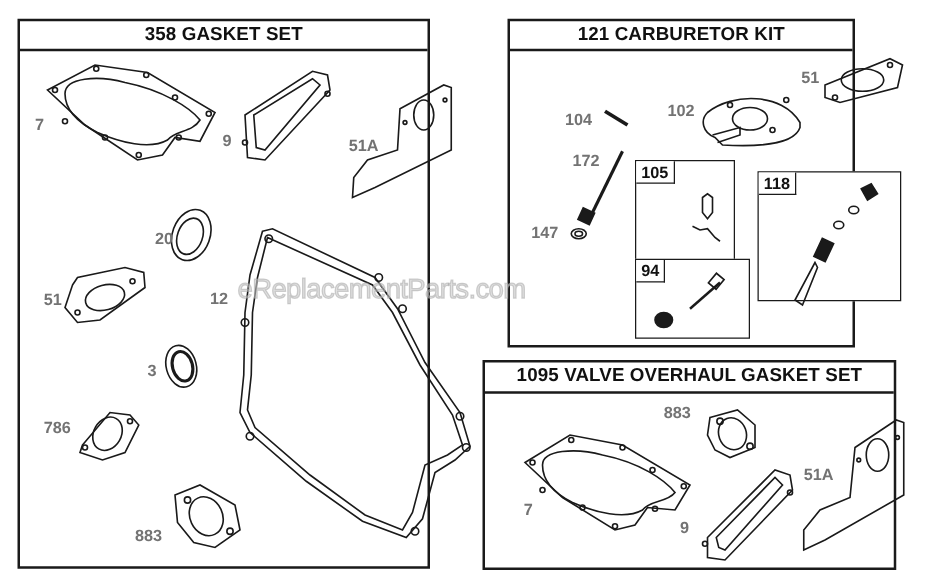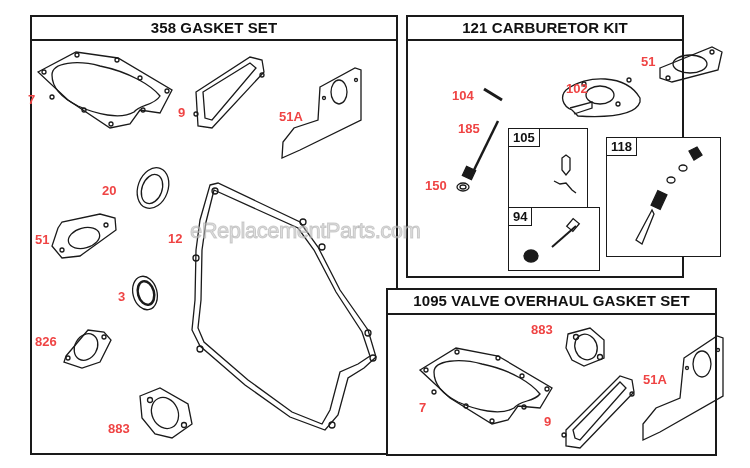--- a/index.html
+++ b/index.html
@@ -4,48 +4,48 @@
 <style>
   html, body { margin: 0; padding: 0; background: #ffffff; }
   body { width: 750px; height: 468px; position: relative; overflow: hidden;
          font-family: "Liberation Sans", sans-serif; color: #111; }
   .panel { position: absolute; border: 2px solid #1a1a1a; box-sizing: border-box; background: #fff; }
   .panel-header { position: absolute; left: 0; right: 0; top: 0; border-bottom: 2px solid #1a1a1a;
                   text-align: center; font-weight: bold; font-size: 15px; letter-spacing: 0.1px; box-sizing: border-box; }
   .sub { position: absolute; border: 1.5px solid #1a1a1a; box-sizing: border-box; background: #fff; }
   .sub-tag { position: absolute; left: 0; top: 0; border-right: 1.5px solid #1a1a1a; border-bottom: 1.5px solid #1a1a1a;
              font-weight: bold; font-size: 13px; padding: 1px 4px; background: #fff; box-sizing: border-box; }
-  .lbl { position: absolute; font-weight: bold; font-size: 13px; color: #ef4444; white-space: nowrap; }
+  .lbl { position: absolute; font-weight: bold; font-size: 13px; color: #737373; white-space: nowrap; }
   svg.art { position: absolute; left: 0; top: 0; overflow: visible; }
   .watermark { position: absolute; left: 190px; top: 218px; font-size: 22px; color: rgba(200,200,200,0.55);
                font-family: "Liberation Sans", sans-serif; letter-spacing: -0.5px; pointer-events: none;
                -webkit-text-stroke: 1px rgba(170,170,170,0.55); }
 </style>
 </head>
 <body>
 
-<div class="panel" style="left:30px;top:15px;width:368px;height:440px;text-decoration:underline;">
+<div class="panel" style="left:14px;top:15px;width:330px;height:440px;text-decoration:underline;">
   <div class="panel-header" style="height:24px;line-height:21px;">358 GASKET SET</div>
 </div>
 
 <div class="panel" style="left:406px;top:15px;width:278px;height:263px;padding-left:18px;">
   <div class="panel-header" style="height:24px;line-height:21px;">121 CARBURETOR KIT</div>
 </div>
 
 <div class="panel" style="left:386px;top:288px;width:331px;height:168px;">
   <div class="panel-header" style="height:25px;line-height:22px;">1095 VALVE OVERHAUL GASKET SET</div>
 </div>
 
 <div class="sub" style="left:508px;top:128px;width:80px;height:87px;">
   <div class="sub-tag">105</div>
 </div>
 <div class="sub" style="left:508px;top:207px;width:92px;height:64px;">
   <div class="sub-tag">94</div>
 </div>
-<div class="sub" style="left:606px;top:137px;width:115px;height:120px;">
+<div class="sub" style="left:606px;top:137px;width:115px;height:104px;">
   <div class="sub-tag">118</div>
 </div>
 
 <svg class="art" width="750" height="468" fill="none" stroke="#1a1a1a" stroke-width="1.3">
 
   <g>
     <path d="M38,72 L76,52 L118,58 L172,90 L160,113 L140,110 L130,124 L110,128 L68,100 Z"></path>
     <path d="M52,75 C52,62 78,60 100,66 C130,72 152,86 160,96 C154,106 140,104 134,112 C120,120 96,114 78,106 C62,98 52,88 52,75 Z"></path>
     <circle cx="44" cy="72" r="2"></circle>
       <circle cx="77" cy="55" r="2"></circle>
@@ -187,31 +187,31 @@
     <path d="M684,358 L717,336 L723,338 L723,396 L660,432 L643,440 L643,424 L656,408 L680,398 Z"></path>
     <ellipse cx="702" cy="364" rx="9" ry="13"></ellipse>
     <circle cx="687" cy="368" r="1.5"></circle>
       <circle cx="718" cy="350" r="1.5"></circle>
   </g>
 </svg>
 
 <div class="lbl" style="left:28px;top:92px;">7</div>
 <div class="lbl" style="left:178px;top:105px;">9</div>
 <div class="lbl" style="left:279px;top:109px;">51A</div>
-<div class="lbl" style="left:102px;top:183px;text-align:right;">20</div>
+<div class="lbl" style="left:124px;top:183px;text-align:right;">20</div>
 <div class="lbl" style="left:35px;top:232px;">51</div>
 <div class="lbl" style="left:168px;top:231px;text-align:center;">12</div>
 <div class="lbl" style="left:118px;top:289px;">3</div>
-<div class="lbl" style="left:35px;top:334px;">826</div>
+<div class="lbl" style="left:35px;top:334px;">786</div>
 <div class="lbl" style="left:108px;top:421px;">883</div>
 
 <div class="lbl" style="left:452px;top:88px;">104</div>
-<div class="lbl" style="left:534px;top:81px;margin-left:32px;">102</div>
+<div class="lbl" style="left:534px;top:81px;">102</div>
 <div class="lbl" style="left:641px;top:54px;">51</div>
-<div class="lbl" style="left:458px;top:121px;">185</div>
-<div class="lbl" style="left:425px;top:178px;">150</div>
+<div class="lbl" style="left:458px;top:121px;">172</div>
+<div class="lbl" style="left:425px;top:178px;">147</div>
 
 <div class="lbl" style="left:531px;top:322px;">883</div>
 <div class="lbl" style="left:419px;top:400px;">7</div>
 <div class="lbl" style="left:544px;top:414px;">9</div>
 <div class="lbl" style="left:643px;top:372px;">51A</div>
 
 <div class="watermark">eReplacementParts.com</div>
 
 </body></html>

